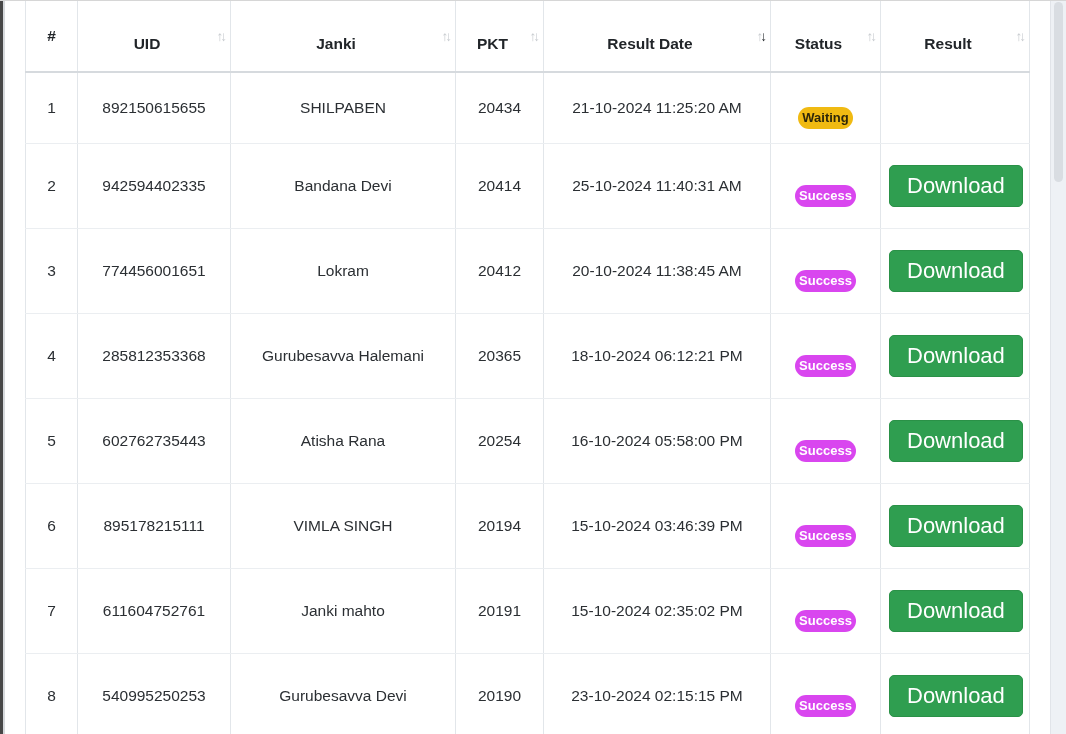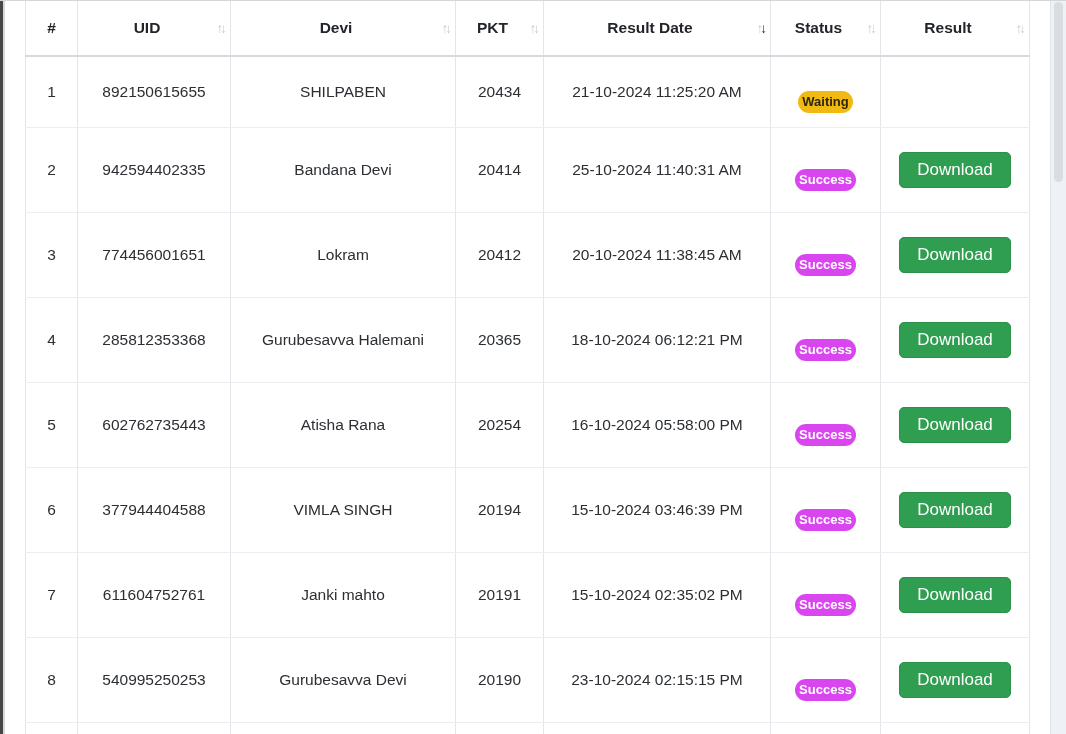--- a/index.html
+++ b/index.html
@@ -15,40 +15,40 @@
   .content{position:absolute;left:25px;top:0;}
   table{border-collapse:collapse;table-layout:fixed;width:1004px;}
   col.c-num{width:52px;}  col.c-uid{width:153px;} col.c-name{width:225px;}
   col.c-pkt{width:88px;}  col.c-date{width:227px;} col.c-status{width:110px;} col.c-result{width:149px;}
   th,td{
     border-left:1px solid #e2e6ea;border-right:1px solid #e2e6ea;
     text-align:center;vertical-align:middle;overflow:hidden;
   }
   th{
     position:relative;height:54px;font-size:15.5px;font-weight:bold;color:#212529;
-    border-bottom:2px solid #d6dade;background:#fff;padding:0 22px 0 8px;
+    border-bottom:2px solid #d6dade;background:#fff;padding:16px 22px 0 8px;
   }
   th.no-sort{padding:0 8px;}
   td{height:68px;font-size:15.5px;color:#2b2f33;border-top:1px solid #ebeef1;border-bottom:1px solid #ebeef1;padding:8px;}
   tr.short td{height:54px;}
   .sort{
     position:absolute;right:6px;top:50%;transform:translateY(-50%);
     font-size:13.5px;font-weight:bold;color:#c7cbcf;letter-spacing:-3px;white-space:nowrap;
   }
   .sort .down{margin-left:0px;}
   .sort .active{color:#212529;}
   .badge{
     display:inline-block;padding:4px 4px;border-radius:11px;
     font-size:13px;font-weight:bold;line-height:1.15;margin-top:20px;
   }
   .badge.warning{background:#f0ba12;color:#2e2709;}
   .badge.success{background:#d946ef;color:#ffffff;}
   .btn-download{
     display:inline-block;background:#2f9e50;border:1px solid #2a9147;color:#fff;
-    font-family:inherit;font-size:17px;padding:7px 17px;border-radius:5px;cursor:pointer;
+    font-family:inherit;font-size:22px;padding:7px 17px;border-radius:5px;cursor:pointer;
   }
 </style>
 </head>
 <body>
 
 <div class="page">
   <div class="left-edge"></div>
 
   <div class="content">
     <table>
@@ -64,21 +64,21 @@
       <thead>
         <tr>
           <th class="no-sort">
             <span>#</span>
           </th>
           <th>
             <span>UID</span>
             <span class="sort"><span class="up">↑</span><span class="down">↓</span></span>
           </th>
           <th>
-            <span>Devi</span>
+            <span>Janki</span>
             <span class="sort"><span class="up">↑</span><span class="down">↓</span></span>
           </th>
           <th>
             <span>PKT</span>
             <span class="sort"><span class="up">↑</span><span class="down">↓</span></span>
           </th>
           <th>
             <span>Result Date</span>
             <span class="sort"><span class="up">↑</span><span class="down active">↓</span></span>
           </th>
@@ -133,21 +133,21 @@
     <td>5</td>
     <td>602762735443</td>
     <td>Atisha Rana</td>
     <td>20254</td>
     <td>16-10-2024 05:58:00 PM</td>
     <td><span class="badge success">Success</span></td>
     <td><button class="btn-download">Download</button></td>
   </tr>
           <tr>
     <td>6</td>
-    <td>377944404588</td>
+    <td>895178215111</td>
     <td>VIMLA SINGH</td>
     <td>20194</td>
     <td>15-10-2024 03:46:39 PM</td>
     <td><span class="badge success">Success</span></td>
     <td><button class="btn-download">Download</button></td>
   </tr>
           <tr>
     <td>7</td>
     <td>611604752761</td>
     <td>Janki mahto</td>

